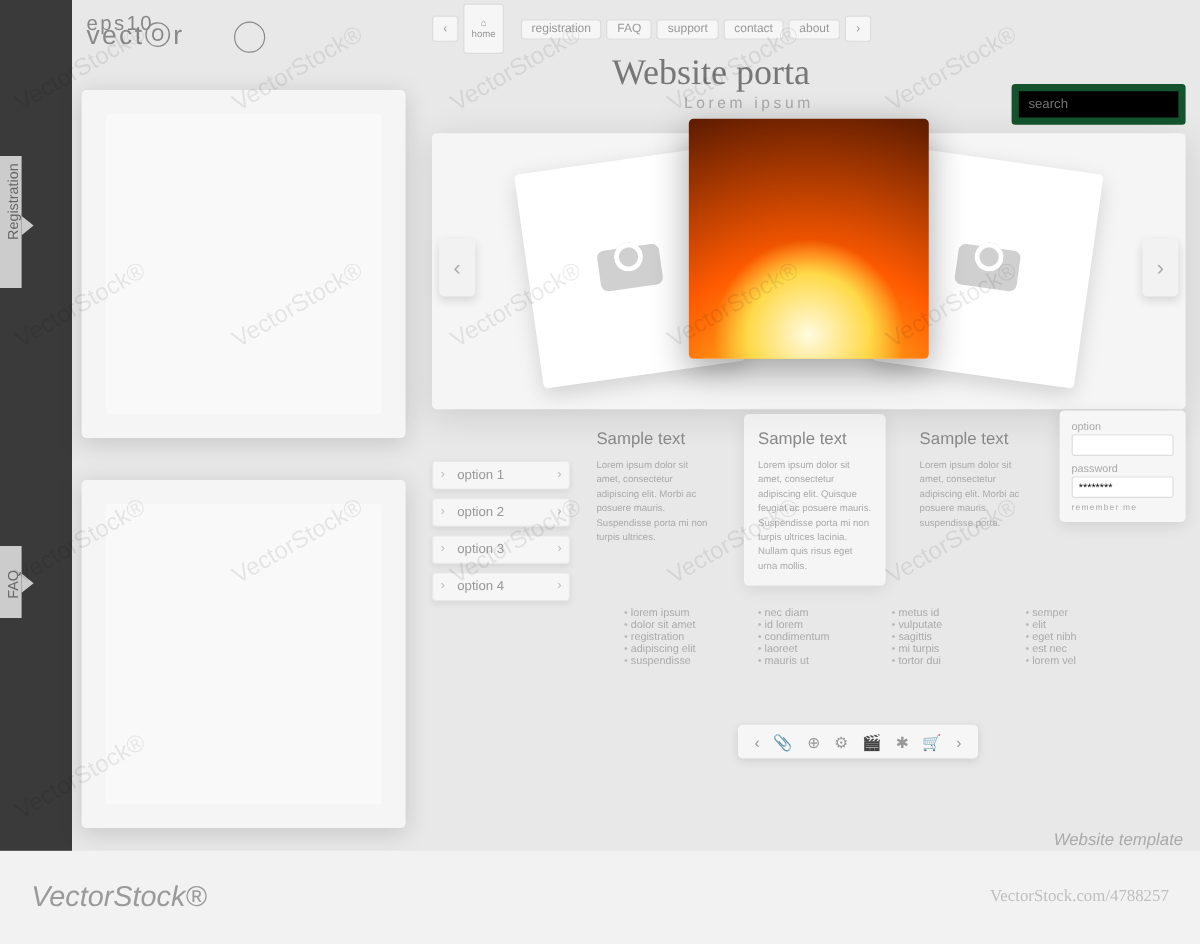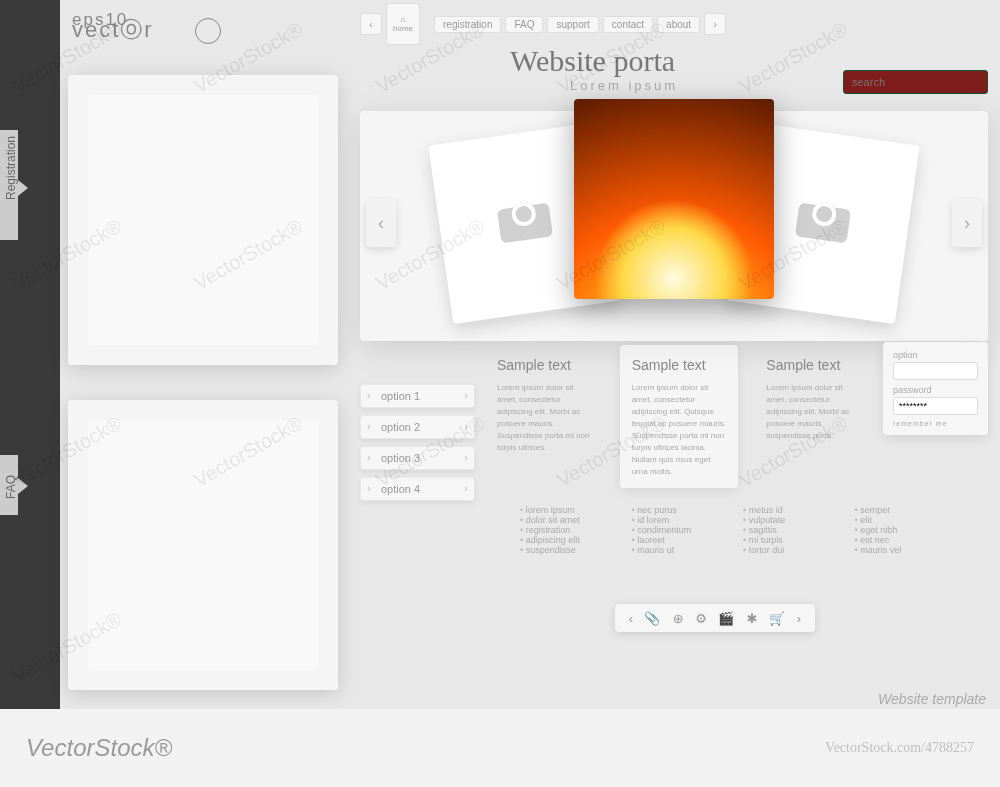--- a/index.html
+++ b/index.html
@@ -21,21 +21,21 @@
   
   .topbar{display:flex;align-items:center;gap:4px;height:28px;}
   .nav-btn{background:#f6f6f6;border:1px solid #ddd;border-radius:3px;padding:2px 8px;font-size:10px;color:#999;cursor:pointer;}
   .nav-arrow{width:22px;height:22px;background:#f6f6f6;border:1px solid #ddd;border-radius:3px;display:flex;align-items:center;justify-content:center;font-size:10px;color:#999;cursor:pointer;}
   .home-btn{width:34px;height:42px;background:#f6f6f6;border:1px solid #ddd;border-radius:3px;display:flex;flex-direction:column;align-items:center;justify-content:center;font-size:8px;color:#999;cursor:pointer;}
   
   .title{font-size:30px;color:#777;margin:6px 0 0 150px;font-family:"Comic Sans MS",cursive;font-weight:300;}
   .subtitle{font-size:13px;color:#aaa;margin:0 0 0 210px;letter-spacing:3px;}
   
   .search-wrap{position:absolute;right:0;top:60px;width:145px;}
-  .search-input{width:100%;padding:5px 8px;border:1px solid #14532d;border-radius:3px;font-size:11px;color:#aaa;background:#7f1d1d;}
+  .search-input{width:100%;padding:5px 8px;border:6px solid #14532d;border-radius:3px;font-size:11px;color:#aaa;background:#000000;}
   
   .hero{position:relative;margin-top:18px;height:230px;background:#f5f5f5;border-radius:4px;box-shadow:0 6px 30px rgba(0,0,0,.12);}
   .hero-arrow{position:absolute;top:88px;width:30px;height:48px;background:#f2f2f2;border-radius:4px;display:flex;align-items:center;justify-content:center;color:#aaa;font-size:18px;cursor:pointer;box-shadow:0 3px 8px rgba(0,0,0,.12);}
   .hero-arrow.left{left:6px;}
   .hero-arrow.right{right:6px;}
   .card{position:absolute;width:170px;height:180px;background:#fff;border-radius:4px;box-shadow:0 6px 18px rgba(0,0,0,.15);top:22px;}
   .card.l{left:80px;transform:rotate(-8deg);}
   .card.r{right:80px;transform:rotate(8deg);}
   .camera{width:52px;height:42px;margin:65px auto;position:relative;}
   .camera::before{content:"";position:absolute;width:52px;height:34px;bottom:0;background:#d0d0d0;border-radius:6px;}
@@ -167,39 +167,39 @@
 
   <div class="footlists">
     <div class="flist">
       <div>lorem ipsum</div>
       <div>dolor sit amet</div>
       <div>registration</div>
       <div>adipiscing elit</div>
       <div>suspendisse</div>
     </div>
     <div class="flist">
-      <div>nec purus</div>
+      <div>nec diam</div>
       <div>id lorem</div>
       <div>condimentum</div>
       <div>laoreet</div>
       <div>mauris ut</div>
     </div>
     <div class="flist">
       <div>metus id</div>
       <div>vulputate</div>
       <div>sagittis</div>
       <div>mi turpis</div>
       <div>tortor dui</div>
     </div>
     <div class="flist">
       <div>semper</div>
       <div>elit</div>
       <div>eget nibh</div>
       <div>est nec</div>
-      <div>mauris vel</div>
+      <div>lorem vel</div>
     </div>
   </div>
 
   <div class="bottombar">
     <span>‹</span>
     <span>📎</span>
     <span>⊕</span>
     <span>⚙</span>
     <span>🎬</span>
     <span>✱</span>

